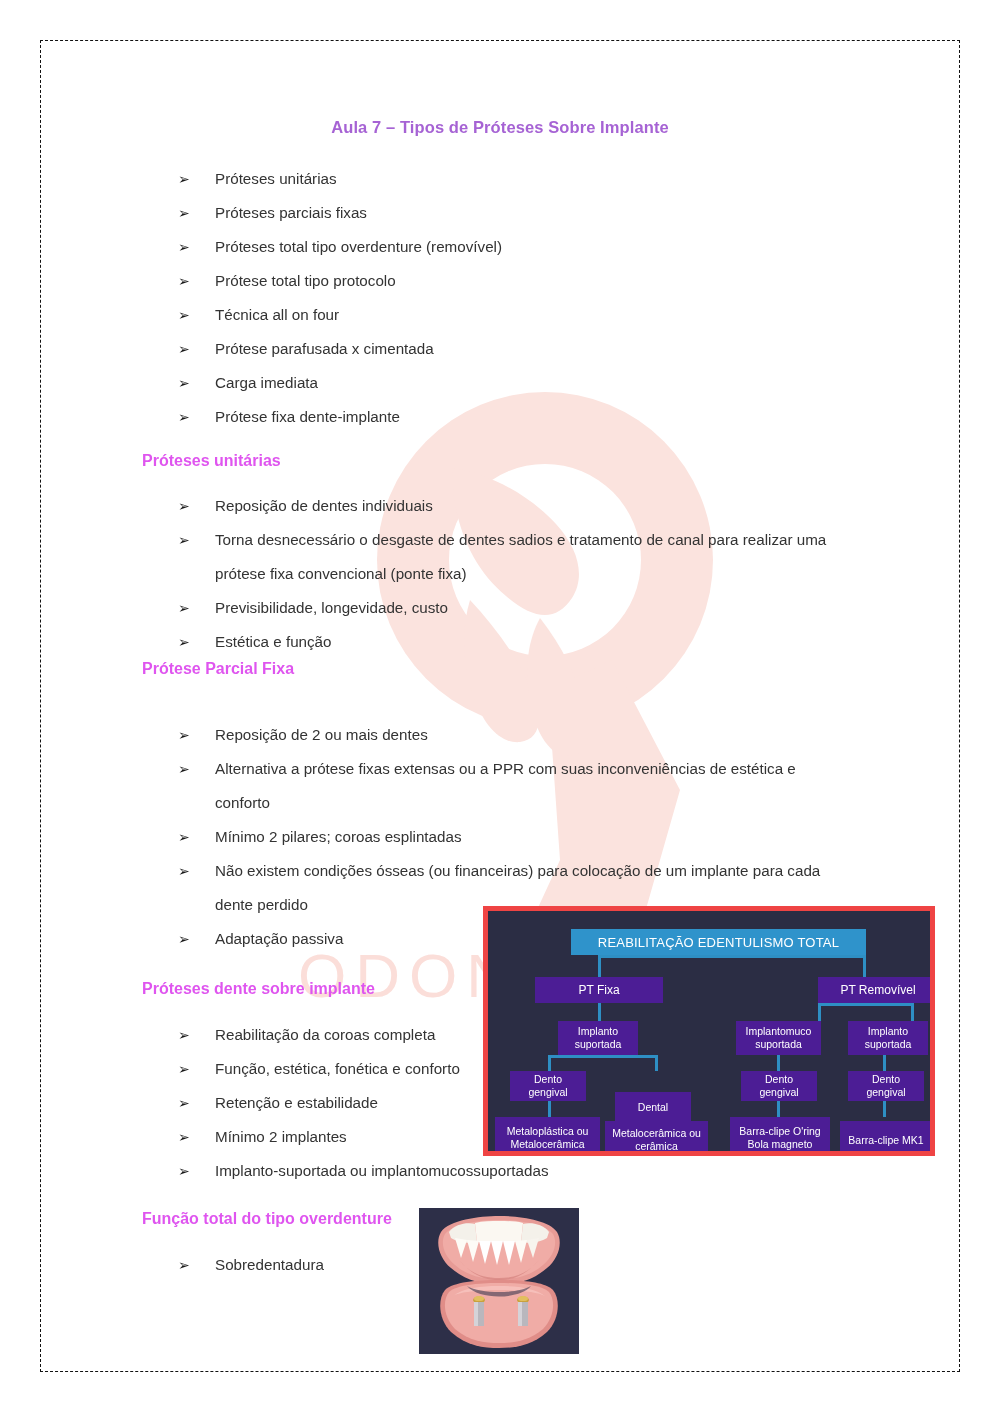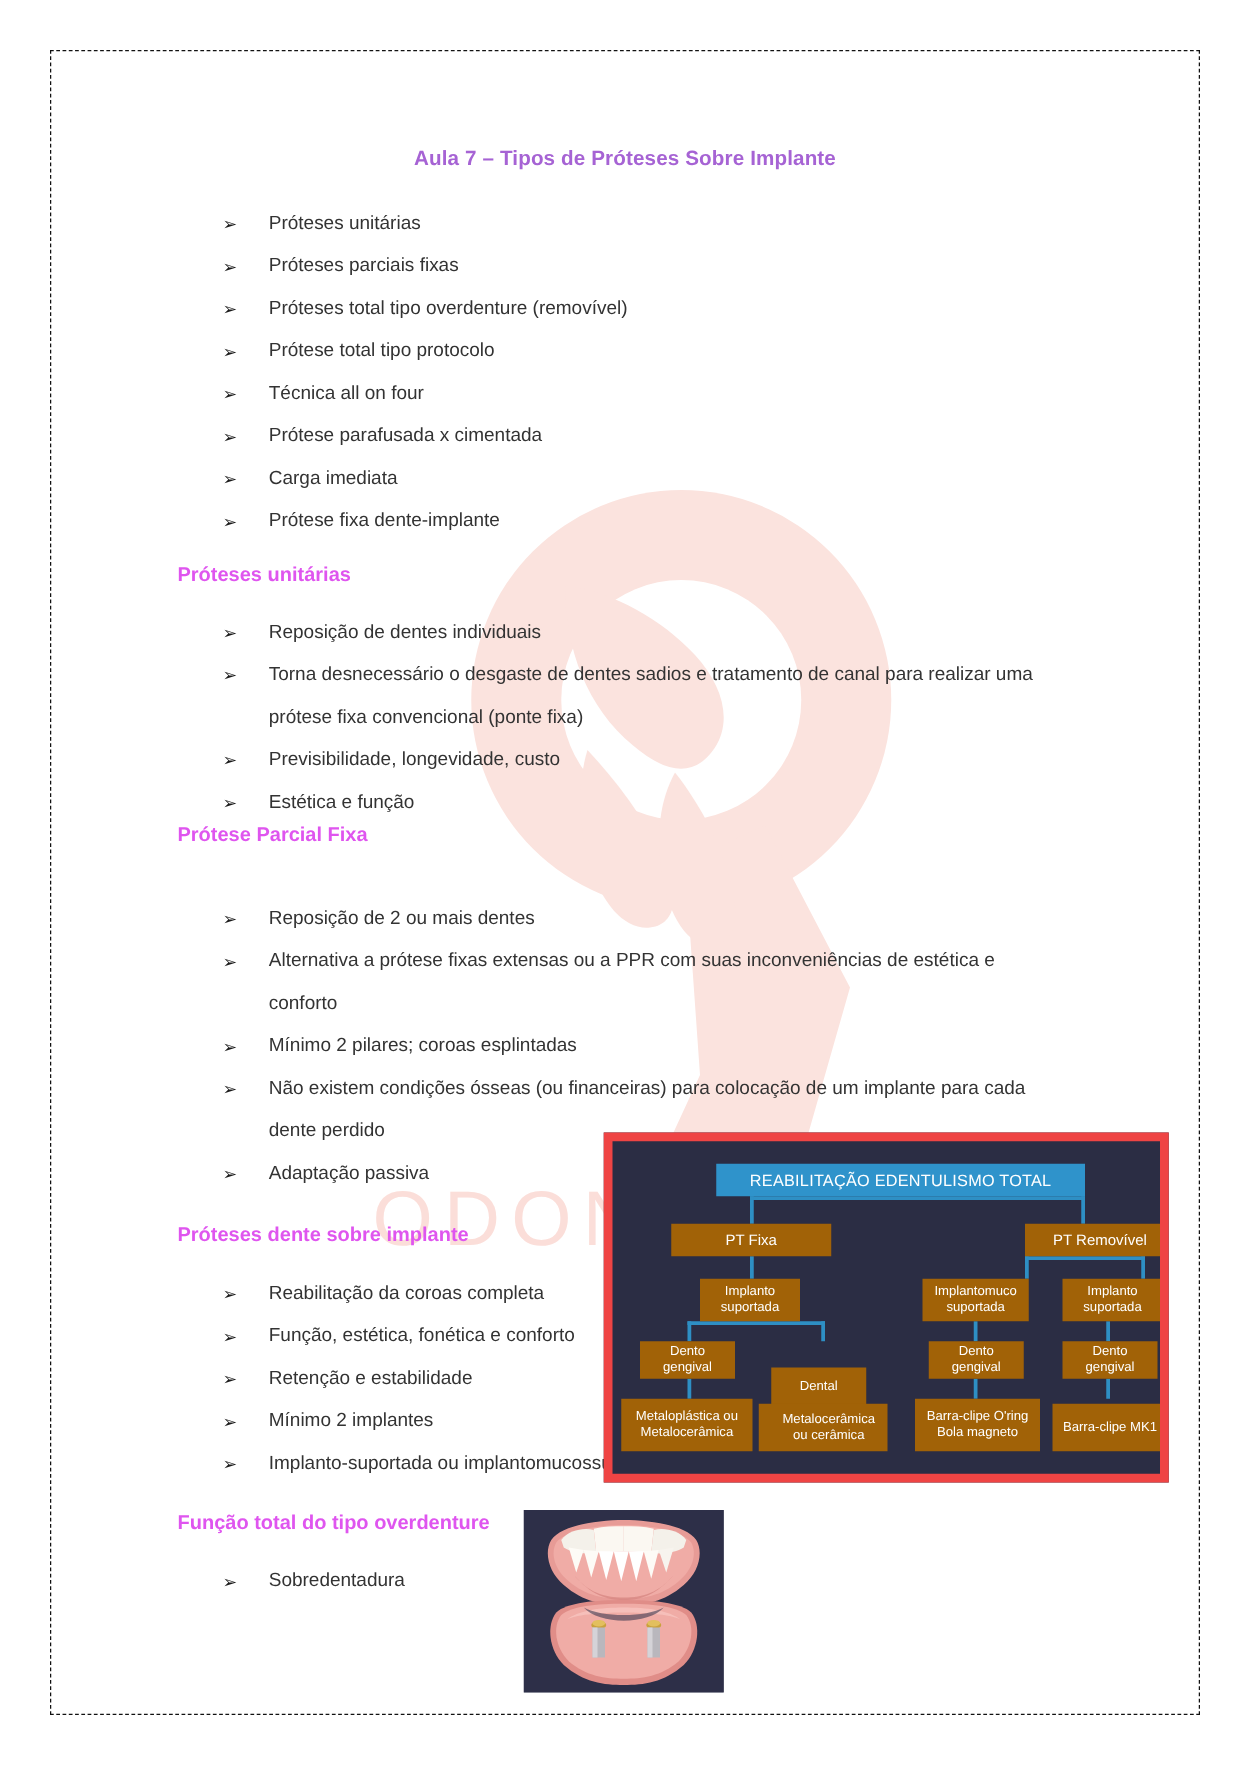--- a/index.html
+++ b/index.html
@@ -99,30 +99,30 @@
   .bullet-item.wrap {
     line-height: 34px;
   }
 
   
   .flowchart {
     position: absolute;
     left: 483px;
     top: 906px;
     width: 452px;
-    height: 280px;
+    height: 250px;
     background: #2b2d44;
-    border: 7px solid #ef4444;
+    border: 5px solid #ef4444;
     box-sizing: border-box;
     z-index: 4;
     overflow: hidden;
   }
   .fc-box {
     position: absolute;
-    background: #a16207;
+    background: #4c1d95;
     color: #ffffff;
     font-family: "Liberation Sans", sans-serif;
     font-size: 10.5px;
     text-align: center;
     display: flex;
     align-items: center;
     justify-content: center;
     line-height: 13px;
     box-sizing: border-box;
     padding: 2px 3px;
@@ -317,21 +317,21 @@
   <div class="fc-box" style="left:70px; top:110px; width:80px; height:34px;">Implanto suportada</div>
   <div class="fc-box" style="left:248px; top:110px; width:85px; height:34px;">Implantomuco suportada</div>
   <div class="fc-box" style="left:360px; top:110px; width:80px; height:34px;">Implanto suportada</div>
 
   <div class="fc-box" style="left:22px; top:160px; width:76px; height:30px;">Dento gengival</div>
   <div class="fc-box" style="left:127px; top:160px; width:76px; height:30px;margin-top:21px;">Dental</div>
   <div class="fc-box" style="left:253px; top:160px; width:76px; height:30px;">Dento gengival</div>
   <div class="fc-box" style="left:360px; top:160px; width:76px; height:30px;">Dento gengival</div>
 
   <div class="fc-box" style="left:7px; top:206px; width:105px; height:42px;">Metaloplástica ou Metalocerâmica</div>
-  <div class="fc-box" style="left:117px; top:210px; width:103px; height:38px;padding-left:12px;">Metalocerâmica ou cerâmica</div>
+  <div class="fc-box" style="left:117px; top:210px; width:103px; height:38px;">Metalocerâmica ou cerâmica</div>
   <div class="fc-box" style="left:242px; top:206px; width:100px; height:42px;">Barra-clipe O'ring Bola magneto</div>
   <div class="fc-box" style="left:352px; top:210px; width:92px; height:38px;text-align:right;">Barra-clipe MK1</div>
 </div>
 
 <div class="denture-photo">
   <svg class="denture-svg" viewBox="0 0 160 146">
     <rect x="0" y="0" width="160" height="146" fill="#2d2f48"></rect>
 
     <path d="M22 24 C 30 12 60 8 80 8 C 100 8 130 12 138 24 C 144 34 140 50 128 60 C 112 74 96 76 80 76 C 64 76 48 74 32 60 C 20 50 16 34 22 24 Z" fill="#e79b96"></path>
     <path d="M26 26 C 34 16 60 12 80 12 C 100 12 126 16 134 26 C 139 35 135 48 124 57 C 110 69 95 71 80 71 C 65 71 50 69 36 57 C 25 48 21 35 26 26 Z" fill="#f0aca6"></path>

